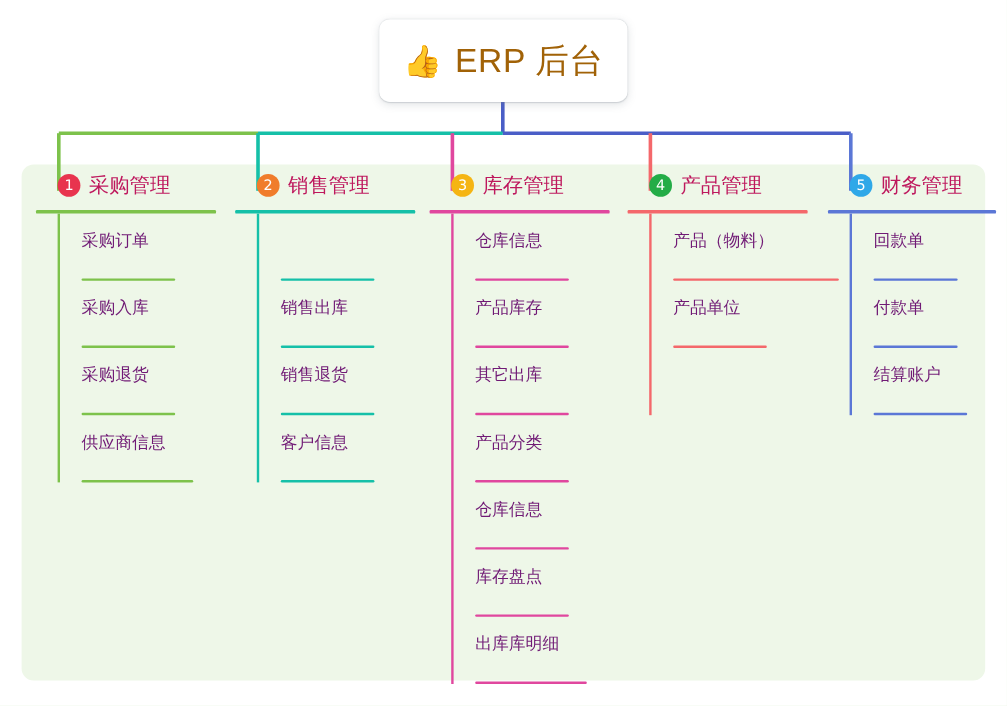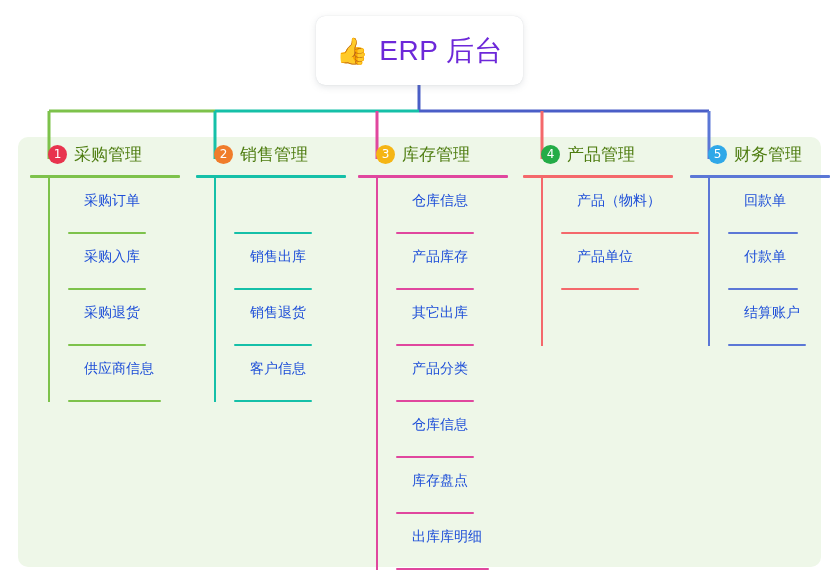--- a/index.html
+++ b/index.html
@@ -38,21 +38,21 @@
     gap: 11px;
     box-sizing: border-box;
   }
   #root-card .thumb {
     font-size: 26px;
     line-height: 1;
     display: inline-block;
   }
   #root-card .root-text {
     font-size: 28px;
-    color: #6d28d9;
+    color: #a16207;
     letter-spacing: 0.5px;
     white-space: nowrap;
   }
 
   
   #connectors {
     position: absolute;
     left: 0; top: 0;
     width: 839px;
     height: 588px;
@@ -89,21 +89,21 @@
     border-radius: 50%;
     color: #ffffff;
     font-size: 12px;
     line-height: 19px;
     text-align: center;
     flex: 0 0 auto;
     font-family: "DejaVu Sans", sans-serif;
   }
   .col-title {
     font-size: 17px;
-    color: #4d7c0f;
+    color: #be185d;
     white-space: nowrap;
   }
   .head-rule {
     height: 3px;
     border-radius: 1px;
     margin-top: 4px;
   }
 
   .leaves {
     position: relative;
@@ -121,24 +121,23 @@
     position: relative;
     height: 56px;
     box-sizing: border-box;
     padding-left: 20px;
     display: flex;
     flex-direction: column;
     justify-content: flex-end;
   }
   .leaf-label {
     font-size: 14px;
-    color: #1d4ed8;
+    color: #701a75;
     white-space: nowrap;
     padding-bottom: 22px;
-    margin-left: 16px;
   }
   .leaf-rule {
     height: 2px;
     border-radius: 1px;
   }
 </style>
 </head>
 <body>
 
 <div id="canvas">

